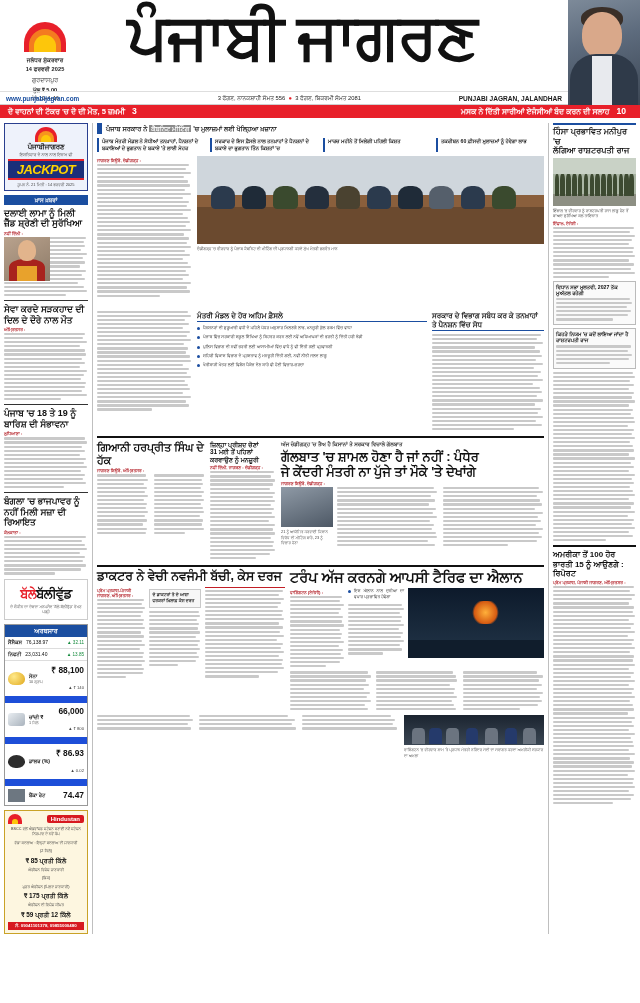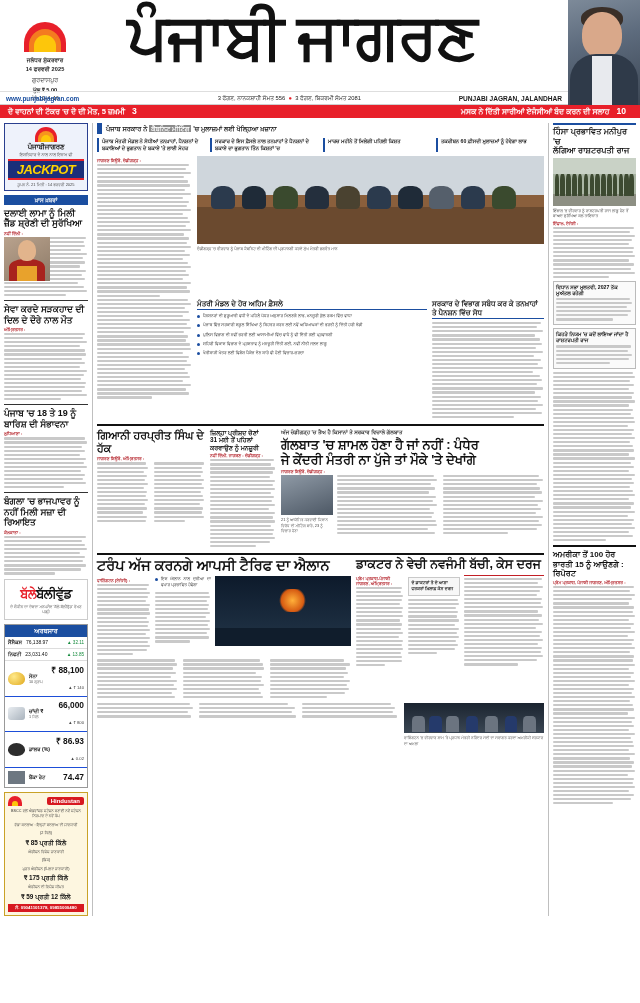--- a/index.html
+++ b/index.html
@@ -165,21 +165,21 @@
     background:#1b4ea0; color:#fff; font-size:6.4px; font-weight:bold;
     text-align:center; padding:2px 0;
   }
   .market .row {
     display:flex; align-items:center; border-bottom:1px solid #ddd;
     padding:2px 3px; font-size:5.2px;
   }
   .market .row .nm { font-weight:bold; }
   .market .row .vl { margin-left:4px; font-size:5px; }
   .market .row .ch { margin-left:auto; font-size:4.6px; color:#148a3c; }
-  .market .big { padding:3px; display:flex; align-items:center; gap:4px; border-bottom:1px solid #1d4ed8; }
+  .market .big { padding:3px; display:flex; align-items:center; gap:4px; border-bottom:7px solid #1d4ed8; }
   .market .big .ic { width:17px; height:13px; flex:none; }
   .market .big .lbl { font-size:5.2px; font-weight:bold; }
   .market .big .amt { margin-left:auto; text-align:right; }
   .market .big .amt b { font-size:8.4px; display:block; }
   .market .big .amt i { font-size:4.2px; font-style:normal; color:#444; }
   .market .big .unit { font-size:3.8px; color:#555; display:block; font-weight:normal; }
   .ic-gold { background:radial-gradient(circle at 35% 35%,#ffe98a,#e0a81c); border-radius:50% 50% 40% 40%; }
   .ic-silver { background:linear-gradient(140deg,#e9edf1,#a9b3bd); border-radius:3px; }
   .ic-dollar { background:#2d2d2d; border-radius:50% 50% 45% 45%; }
   .ic-bank { background:#6d7781; }
@@ -554,21 +554,21 @@
             <div class="p" style="left:49%;background:#2b3a4d"></div>
             <div class="p" style="left:58%;background:#1f2b38"></div>
             <div class="p" style="left:67%;background:#555f6b"></div>
             <div class="p" style="left:76%;background:#2b3a4d"></div>
             <div class="p" style="left:85%;background:#3a4a2e"></div>
           </div>
           <div class="cap">ਚੰਡੀਗੜ੍ਹ 'ਚ ਵੀਰਵਾਰ ਨੂੰ ਪੰਜਾਬ ਕੈਬਨਿਟ ਦੀ ਮੀਟਿੰਗ ਦੀ ਪ੍ਰਧਾਨਗੀ ਕਰਦੇ ਮੁੱਖ ਮੰਤਰੀ ਭਗਵੰਤ ਮਾਨ</div>
         </div>
       </div>
 
-      <div style="display:flex;gap:5px;margin-top:0">
+      <div style="display:flex;gap:5px;margin-top:12px">
         <div style="width:95px">
           <div class="fakelines">
             <span style="width:96%"></span>
               <span style="width:99%"></span>
               <span style="width:93%"></span>
             <span style="width:97%"></span>
               <span style="width:91%"></span>
               <span style="width:98%"></span>
             <span style="width:95%"></span>
               <span style="width:99%"></span>
@@ -749,20 +749,99 @@
                   <span style="width:64%"></span>
               </div>
             </div>
           </div>
         </div>
       </div>
 
       <div class="rule thick"></div>
 
       <div style="display:flex;gap:5px">
+        <div style="flex:1">
+          <div class="hl" style="font-size:12.5px;line-height:1.1">ਡਾਕਟਰ ਨੇ ਵੇਚੀ ਨਵਜੰਮੀ ਬੱਚੀ, ਕੇਸ ਦਰਜ</div>
+          <div style="display:flex;gap:4px;margin-top:2px">
+            <div style="width:48px">
+              <div class="byline">ਪ੍ਰੇਮ ਪ੍ਰਕਾਸ਼-ਪੰਜਾਬੀ ਜਾਗਰਣ, ਅੰਮ੍ਰਿਤਸਰ :</div>
+              <div class="fakelines">
+                <span style="width:97%"></span>
+                  <span style="width:93%"></span>
+                  <span style="width:99%"></span>
+                <span style="width:95%"></span>
+                  <span style="width:91%"></span>
+                  <span style="width:98%"></span>
+                <span style="width:96%"></span>
+                  <span style="width:99%"></span>
+                  <span style="width:92%"></span>
+                <span style="width:97%"></span>
+                  <span style="width:94%"></span>
+                  <span style="width:99%"></span>
+                <span style="width:90%"></span>
+                  <span style="width:98%"></span>
+                  <span style="width:95%"></span>
+                <span style="width:99%"></span>
+                  <span style="width:93%"></span>
+                  <span style="width:97%"></span>
+                <span style="width:96%"></span>
+                  <span style="width:60%"></span>
+              </div>
+            </div>
+            <div style="width:52px">
+              <div class="quotebox">
+                <div class="q">ਦੋ ਡਾਕਟਰਾਂ ਤੇ ਦੋ ਆਸ਼ਾ ਵਰਕਰਾਂ ਖ਼ਿਲਾਫ਼ ਕੇਸ ਦਰਜ</div>
+              </div>
+              <div class="fakelines">
+                <span style="width:96%"></span>
+                  <span style="width:99%"></span>
+                  <span style="width:92%"></span>
+                <span style="width:97%"></span>
+                  <span style="width:94%"></span>
+                  <span style="width:99%"></span>
+                <span style="width:91%"></span>
+                  <span style="width:98%"></span>
+                  <span style="width:95%"></span>
+                <span style="width:99%"></span>
+                  <span style="width:93%"></span>
+                  <span style="width:97%"></span>
+                <span style="width:90%"></span>
+                  <span style="width:56%"></span>
+              </div>
+            </div>
+            <div style="flex:1">
+              <div class="red-u"></div>
+              <div class="fakelines">
+                <span style="width:97%"></span>
+                  <span style="width:93%"></span>
+                  <span style="width:99%"></span>
+                <span style="width:95%"></span>
+                  <span style="width:91%"></span>
+                  <span style="width:98%"></span>
+                <span style="width:96%"></span>
+                  <span style="width:99%"></span>
+                  <span style="width:92%"></span>
+                <span style="width:97%"></span>
+                  <span style="width:94%"></span>
+                  <span style="width:99%"></span>
+                <span style="width:90%"></span>
+                  <span style="width:98%"></span>
+                  <span style="width:95%"></span>
+                <span style="width:99%"></span>
+                  <span style="width:93%"></span>
+                  <span style="width:97%"></span>
+                <span style="width:96%"></span>
+                  <span style="width:99%"></span>
+                  <span style="width:91%"></span>
+                <span style="width:67%"></span>
+              </div>
+            </div>
+          </div>
+        </div>
+
         <div style="flex:1.35">
           <div class="hl" style="font-size:14.5px;line-height:1.1">ਟਰੰਪ ਅੱਜ ਕਰਨਗੇ ਆਪਸੀ ਟੈਰਿਫ ਦਾ ਐਲਾਨ</div>
           <div style="display:flex;gap:4px;margin-top:2px">
             <div style="width:54px">
               <div class="byline">ਵਾਸ਼ਿੰਗਟਨ (ਏਜੰਸੀ) :</div>
               <div class="fakelines">
                 <span style="width:97%"></span>
                   <span style="width:93%"></span>
                   <span style="width:99%"></span>
                 <span style="width:95%"></span>
@@ -835,99 +914,20 @@
                   <span style="width:91%"></span>
                 <span style="width:99%"></span>
                   <span style="width:94%"></span>
                   <span style="width:97%"></span>
                 <span style="width:92%"></span>
                   <span style="width:99%"></span>
                   <span style="width:95%"></span>
                 <span style="width:98%"></span>
                   <span style="width:93%"></span>
                   <span style="width:70%"></span>
-              </div>
-            </div>
-          </div>
-        </div>
-
-        <div style="flex:1">
-          <div class="hl" style="font-size:12.5px;line-height:1.1">ਡਾਕਟਰ ਨੇ ਵੇਚੀ ਨਵਜੰਮੀ ਬੱਚੀ, ਕੇਸ ਦਰਜ</div>
-          <div style="display:flex;gap:4px;margin-top:2px">
-            <div style="width:48px">
-              <div class="byline">ਪ੍ਰੇਮ ਪ੍ਰਕਾਸ਼-ਪੰਜਾਬੀ ਜਾਗਰਣ, ਅੰਮ੍ਰਿਤਸਰ :</div>
-              <div class="fakelines">
-                <span style="width:97%"></span>
-                  <span style="width:93%"></span>
-                  <span style="width:99%"></span>
-                <span style="width:95%"></span>
-                  <span style="width:91%"></span>
-                  <span style="width:98%"></span>
-                <span style="width:96%"></span>
-                  <span style="width:99%"></span>
-                  <span style="width:92%"></span>
-                <span style="width:97%"></span>
-                  <span style="width:94%"></span>
-                  <span style="width:99%"></span>
-                <span style="width:90%"></span>
-                  <span style="width:98%"></span>
-                  <span style="width:95%"></span>
-                <span style="width:99%"></span>
-                  <span style="width:93%"></span>
-                  <span style="width:97%"></span>
-                <span style="width:96%"></span>
-                  <span style="width:60%"></span>
-              </div>
-            </div>
-            <div style="width:52px">
-              <div class="quotebox">
-                <div class="q">ਦੋ ਡਾਕਟਰਾਂ ਤੇ ਦੋ ਆਸ਼ਾ ਵਰਕਰਾਂ ਖ਼ਿਲਾਫ਼ ਕੇਸ ਦਰਜ</div>
-              </div>
-              <div class="fakelines">
-                <span style="width:96%"></span>
-                  <span style="width:99%"></span>
-                  <span style="width:92%"></span>
-                <span style="width:97%"></span>
-                  <span style="width:94%"></span>
-                  <span style="width:99%"></span>
-                <span style="width:91%"></span>
-                  <span style="width:98%"></span>
-                  <span style="width:95%"></span>
-                <span style="width:99%"></span>
-                  <span style="width:93%"></span>
-                  <span style="width:97%"></span>
-                <span style="width:90%"></span>
-                  <span style="width:56%"></span>
-              </div>
-            </div>
-            <div style="flex:1">
-              <div class="red-u"></div>
-              <div class="fakelines">
-                <span style="width:97%"></span>
-                  <span style="width:93%"></span>
-                  <span style="width:99%"></span>
-                <span style="width:95%"></span>
-                  <span style="width:91%"></span>
-                  <span style="width:98%"></span>
-                <span style="width:96%"></span>
-                  <span style="width:99%"></span>
-                  <span style="width:92%"></span>
-                <span style="width:97%"></span>
-                  <span style="width:94%"></span>
-                  <span style="width:99%"></span>
-                <span style="width:90%"></span>
-                  <span style="width:98%"></span>
-                  <span style="width:95%"></span>
-                <span style="width:99%"></span>
-                  <span style="width:93%"></span>
-                  <span style="width:97%"></span>
-                <span style="width:96%"></span>
-                  <span style="width:99%"></span>
-                  <span style="width:91%"></span>
-                <span style="width:67%"></span>
               </div>
             </div>
           </div>
         </div>
       </div>
 
       <div style="display:flex;gap:5px;margin-top:3px">
         <div style="flex:1" class="threecol">
           <div class="fakelines">
             <span style="width:96%"></span>

